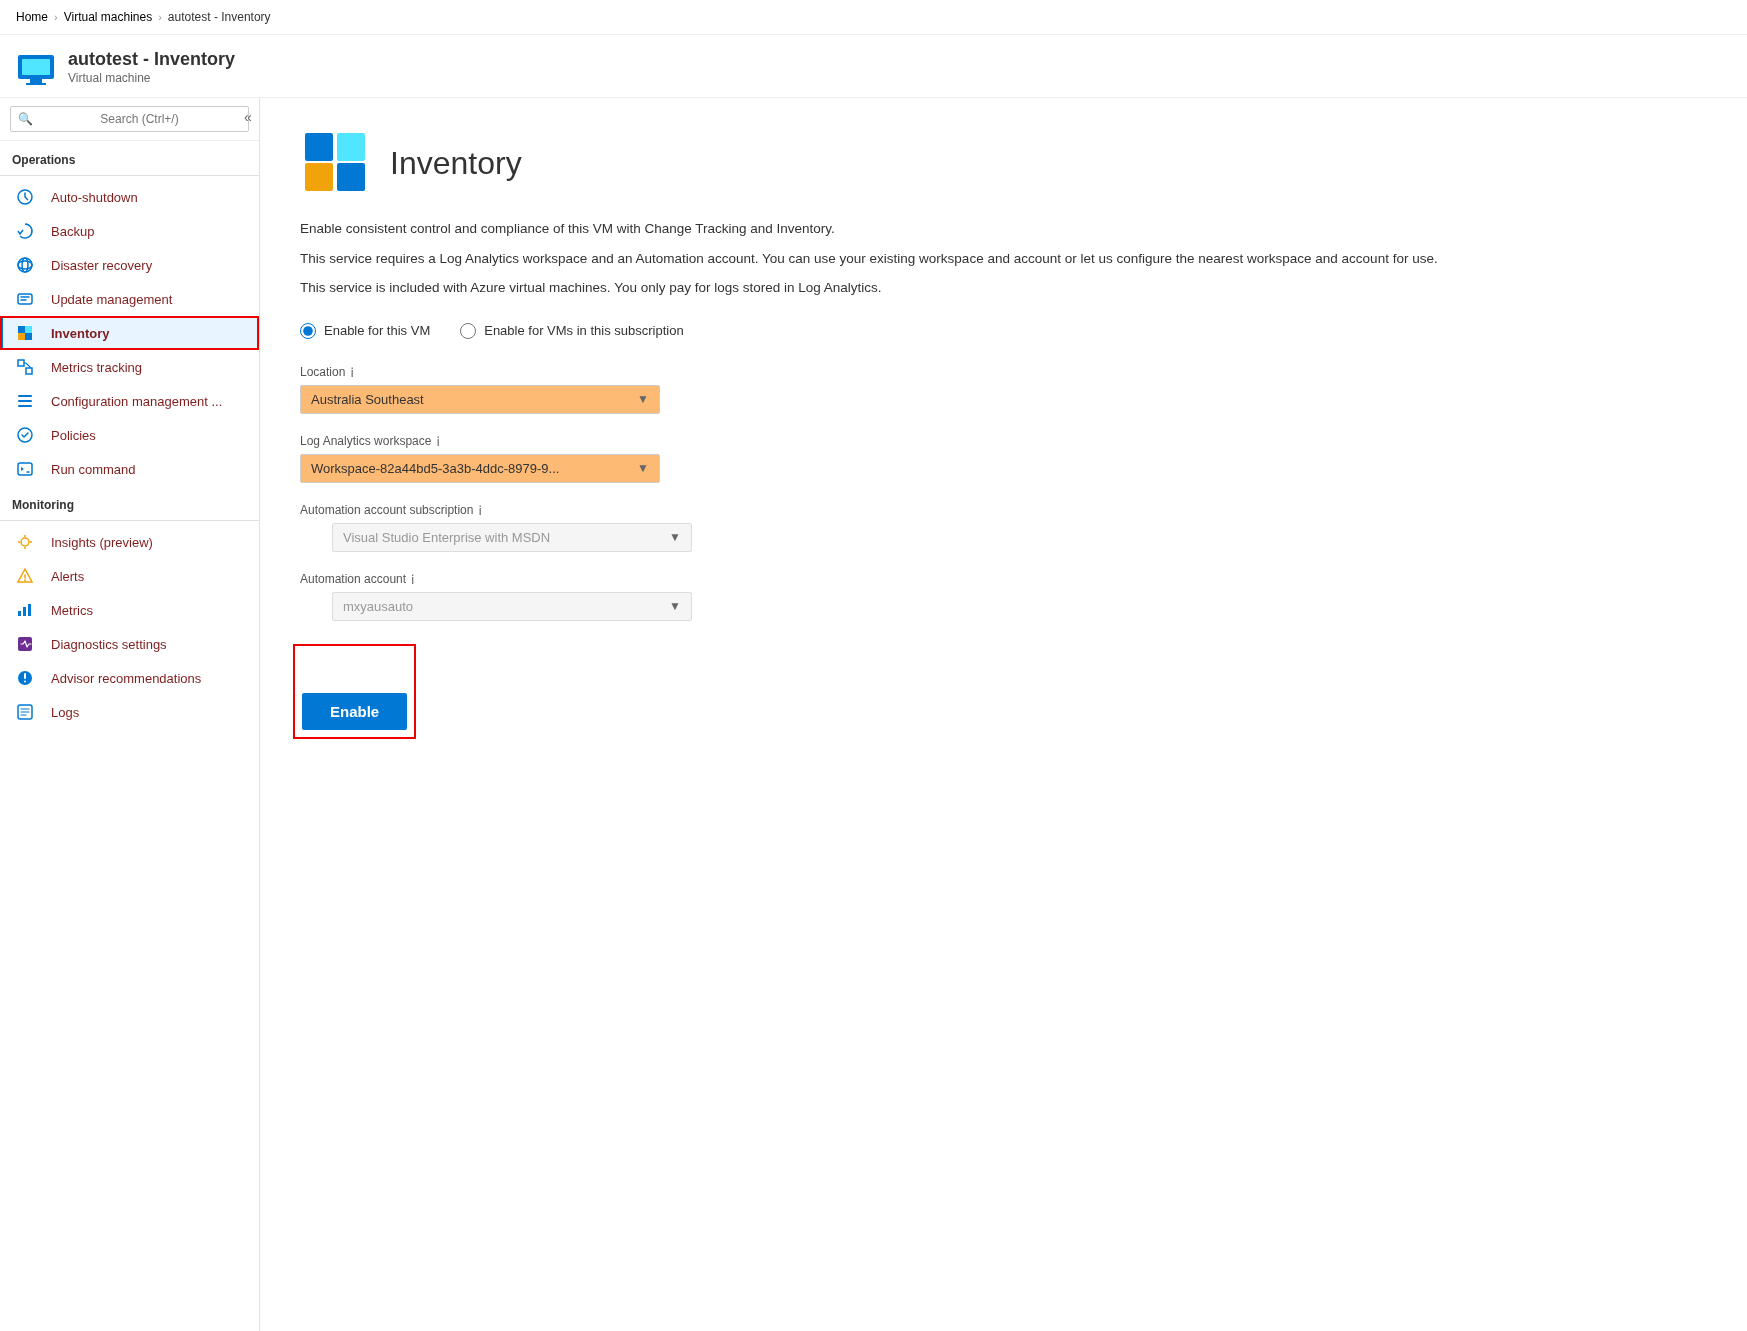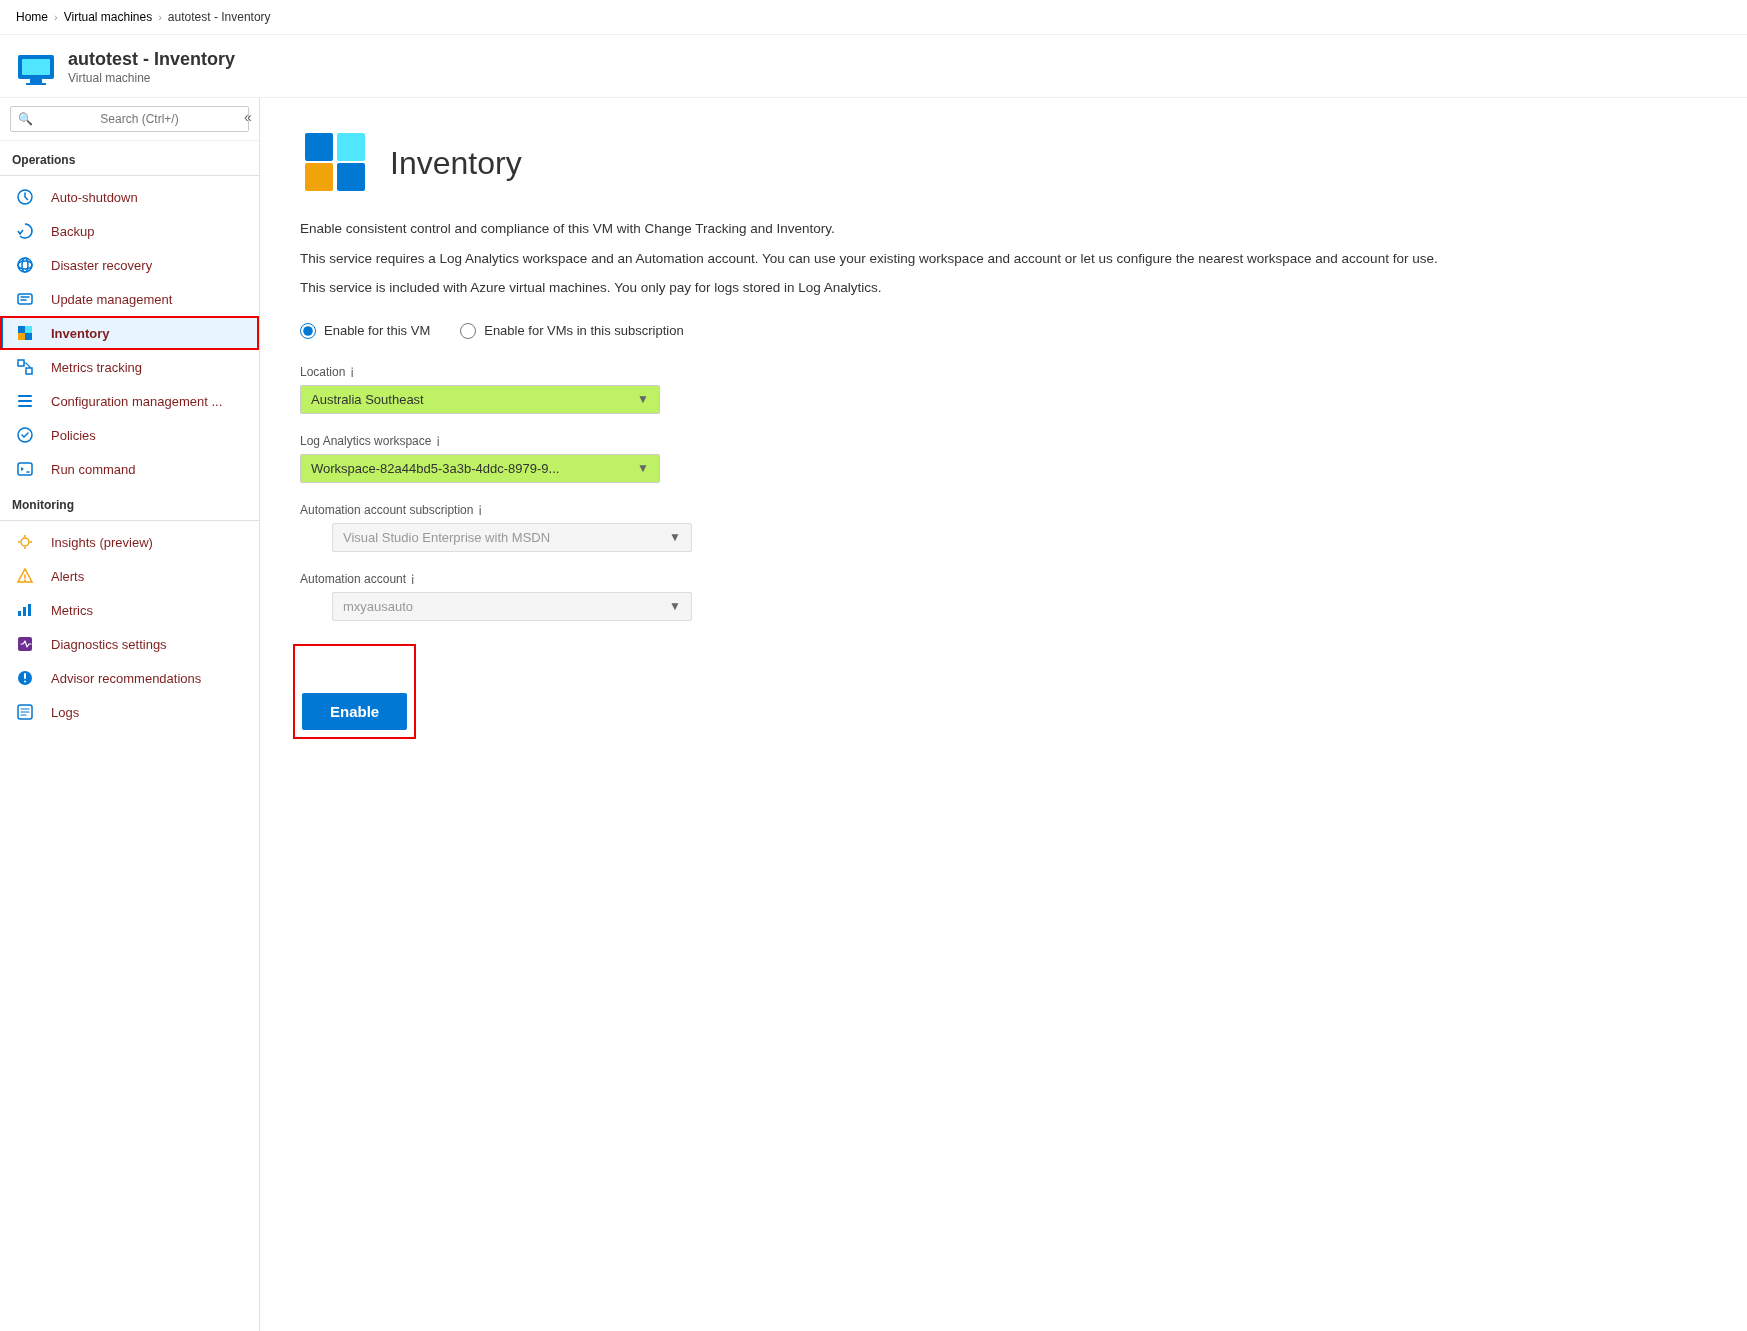--- a/index.html
+++ b/index.html
@@ -47,21 +47,21 @@
     .description { color: #333; line-height: 1.6; margin-bottom: 8px; font-size: 13.5px; }
     .description-block { margin-bottom: 24px; }
 
     .radio-group { display: flex; gap: 30px; margin-bottom: 24px; align-items: flex-start; }
     .radio-option { display: flex; align-items: center; gap: 8px; cursor: pointer; font-size: 13px; }
     .radio-option input[type="radio"] { width: 16px; height: 16px; accent-color: #0078d4; cursor: pointer; }
 
     .form-section { margin-bottom: 18px; }
     .form-label { font-size: 12px; color: #555; margin-bottom: 4px; display: flex; align-items: center; gap: 5px; }
     .form-label .info-icon { color: #666; font-size: 13px; cursor: help; }
-    .form-select { display: flex; align-items: center; justify-content: space-between; border: 1px solid #ccc; border-radius: 2px; padding: 6px 10px; width: 360px; font-size: 13px; background: #bef264; cursor: pointer; color: #333; }
+    .form-select { display: flex; align-items: center; justify-content: space-between; border: 1px solid #ccc; border-radius: 2px; padding: 6px 10px; width: 360px; font-size: 13px; background: #fdba74; cursor: pointer; color: #333; }
     .form-select.disabled { background: #f5f5f5; color: #999; cursor: not-allowed; border-color: #ddd; margin-left: 32px; }
     .form-select .chevron { color: #666; font-size: 12px; }
 
     .enable-btn { margin-top: 40px; background: #0078d4; color: #fff; border: none; padding: 10px 28px; font-size: 15px; font-weight: 600; cursor: pointer; border-radius: 2px; }
     .enable-btn-wrapper { display: inline-block; outline: 2.5px solid #e00; outline-offset: 5px; padding: 2px; }
   </style>
 </head>
 <body>
 
 <div class="breadcrumb">

